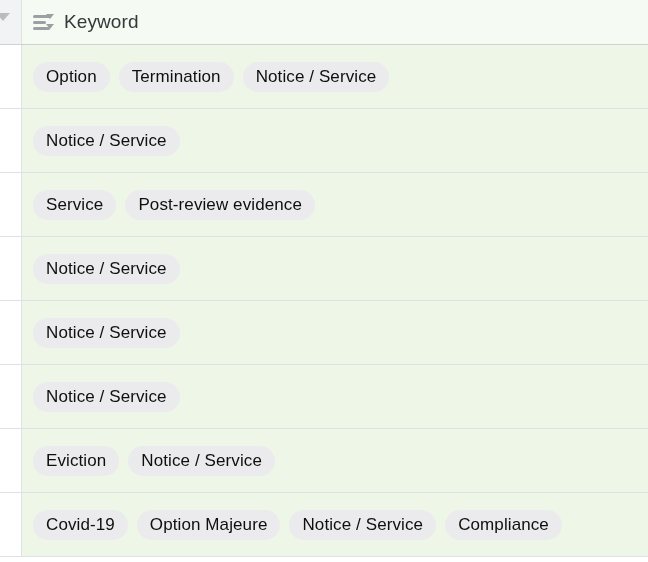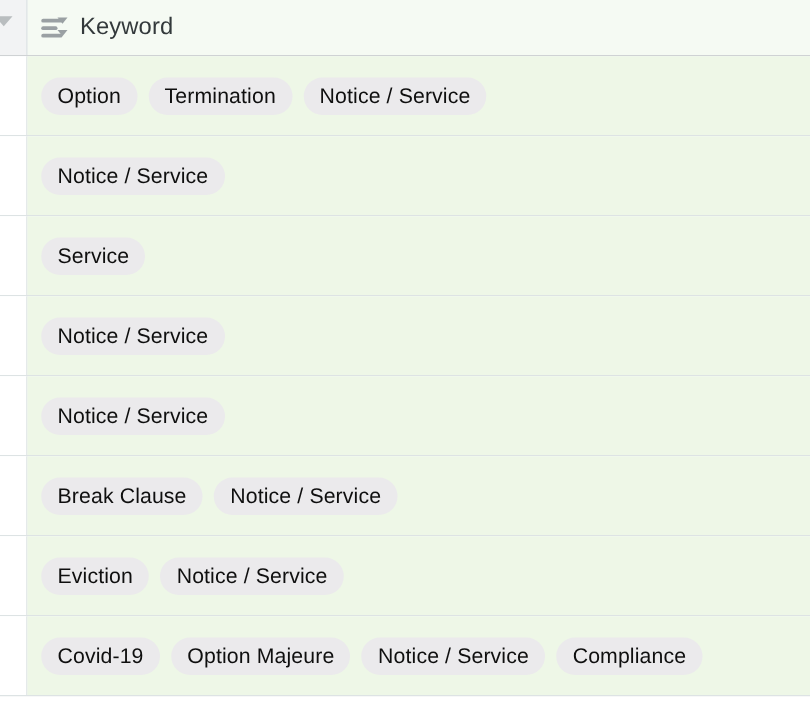--- a/index.html
+++ b/index.html
@@ -166,38 +166,38 @@
       <div class="data-row">
         <div class="gutter-cell"></div>
         <div class="keyword-cell">
           <span class="tag">Notice / Service</span>
         </div>
       </div>
       <div class="data-row">
         <div class="gutter-cell"></div>
         <div class="keyword-cell">
           <span class="tag">Service</span>
-        </div>
-      </div>
-      <div class="data-row">
-        <div class="gutter-cell"></div>
-        <div class="keyword-cell">
-          <span class="tag">Notice / Service</span>
-        </div>
-      </div>
-      <div class="data-row">
-        <div class="gutter-cell"></div>
-        <div class="keyword-cell">
-          <span class="tag">Notice / Service</span>
-        </div>
-      </div>
-      <div class="data-row">
-        <div class="gutter-cell"></div>
-        <div class="keyword-cell">
-          <span class="tag">Break Clause</span>
+          <span class="tag">Post-review evidence</span>
+        </div>
+      </div>
+      <div class="data-row">
+        <div class="gutter-cell"></div>
+        <div class="keyword-cell">
+          <span class="tag">Notice / Service</span>
+        </div>
+      </div>
+      <div class="data-row">
+        <div class="gutter-cell"></div>
+        <div class="keyword-cell">
+          <span class="tag">Notice / Service</span>
+        </div>
+      </div>
+      <div class="data-row">
+        <div class="gutter-cell"></div>
+        <div class="keyword-cell">
           <span class="tag">Notice / Service</span>
         </div>
       </div>
       <div class="data-row">
         <div class="gutter-cell"></div>
         <div class="keyword-cell">
           <span class="tag">Eviction</span>
           <span class="tag">Notice / Service</span>
         </div>
       </div>

